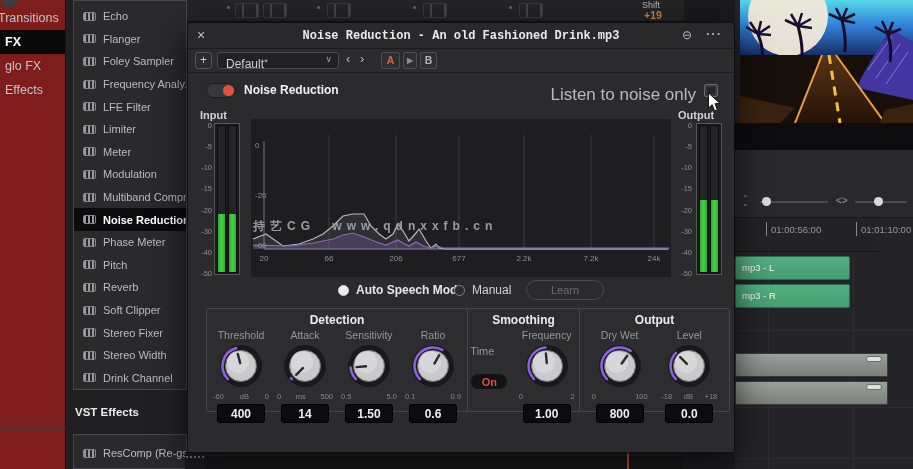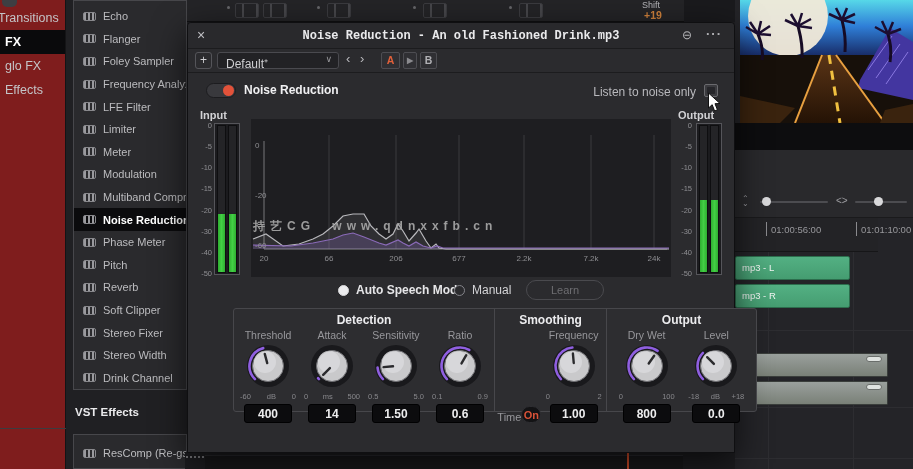--- a/index.html
+++ b/index.html
@@ -77,21 +77,21 @@
   .navarrow{position:absolute;top:2px;font-size:13px;color:#b8b8bc;}
   .abbtn{position:absolute;top:3px;height:17px;border:1px solid #4d4d52;border-radius:2px;background:#2f2f33;
     font-size:10.5px;font-weight:bold;text-align:center;line-height:15px;color:#b0b0b4;}
   #btnA{left:193px;width:19px;color:#e0603a;}
   #btnAB{left:215px;width:14px;color:#8a8a8e;font-size:8px;}
   #btnB{left:232px;width:17px;}
 
   #toggle{position:absolute;left:18px;top:60px;width:30px;height:15px;border-radius:8px;background:#39393d;border:1px solid #1c1c1f;}
   #toggledot{position:absolute;right:1px;top:1px;width:11px;height:11px;border-radius:50%;background:#e2523a;}
   #enlabel{position:absolute;left:56px;top:60px;font-size:12px;font-weight:bold;color:#f0f0f2;}
-  #listenlbl{position:absolute;right:38px;top:62px;font-size:12px;color:#b9b9bd;}
+  #listenlbl{position:absolute;right:38px;top:62px;font-size:17px;color:#b9b9bd;}
   #listencb{position:absolute;right:16px;top:61px;width:14px;height:13px;border:1px solid #6a6a6e;border-radius:2px;background:#3b3b3f;}
   #listencb::after{content:"";position:absolute;left:2px;top:2px;right:2px;bottom:2px;background:#26262a;border-radius:1px;}
 
   .mlabel{position:absolute;font-size:11px;font-weight:bold;color:#d2d2d5;}
   .mscale{position:absolute;width:20px;top:102px;height:148px;}
   .mscale span{position:absolute;right:0;font-size:7.5px;color:#8f8f93;transform:translateY(-50%);}
   .mframe{position:absolute;top:100px;width:26px;height:152px;border:1px solid #55555a;background:#1b1b1e;padding:1px 2px;display:flex;justify-content:space-between;}
   .mbar{position:relative;width:9px;height:100%;background:#242427;border:1px solid #0e0e10;}
   .mfill{position:absolute;left:0;bottom:0;width:100%;background:linear-gradient(90deg,#2fae31,#43cf45 50%,#2fae31);}
 
@@ -100,31 +100,31 @@
   .gylabel{position:absolute;font-size:8px;color:#8d8d91;transform:translate(0,-50%);}
   #watermark{position:absolute;left:2px;top:99px;font-size:12px;font-weight:bold;color:#a3a3a3;letter-spacing:5px;word-spacing:9px;white-space:nowrap;opacity:.95;}
 
   .radio{position:absolute;width:11px;height:11px;border-radius:50%;border:1px solid #84848a;background:#2b2b2e;}
   .radio.sel{background:#ececee;border-color:#d8d8da;}
   .modelabel{position:absolute;font-size:12px;color:#e6e6e8;font-weight:bold;}
   .modelabel.dim{font-weight:normal;color:#d4d4d7;}
   #learnbtn{position:absolute;left:338px;top:257px;width:78px;height:20px;border:1px solid #4a4a4e;border-radius:10px;
     font-size:11px;color:#6e6e72;text-align:center;line-height:18px;}
 
-  #panel{position:absolute;left:18px;top:285px;width:524px;height:104px;border:1px solid #47474b;border-radius:3px;background:#2d2d30;display:flex;margin-left:27px;}
+  #panel{position:absolute;left:18px;top:285px;width:524px;height:104px;border:1px solid #47474b;border-radius:3px;background:#2d2d30;display:flex;}
   .sec{position:relative;padding-top:4px;}
   .sec+.sec{border-left:1px solid #47474b;}
   .sec-title{text-align:center;color:#ececee;font-weight:bold;font-size:12px;height:16px;}
   .sec-body{display:flex;justify-content:space-evenly;}
   .kcol{display:flex;flex-direction:column;align-items:center;width:60px;}
   .klabel{color:#97979b;font-size:10.5px;height:15px;white-space:nowrap;}
   .kscale{display:flex;justify-content:space-between;width:56px;font-size:7.5px;color:#88888c;height:10px;}
   .kval{margin-top:2px;width:48px;height:19px;background:#0c0c0e;border:1px solid #010102;border-radius:3px;
     color:#ededee;font-size:12px;font-weight:bold;text-align:center;line-height:19px;}
-  .timecol{display:flex;flex-direction:row;align-items:flex-end;width:44px;padding-top:16px;}
+  .timecol{display:flex;flex-direction:column;align-items:flex-start;width:44px;padding-top:16px;}
   .time-label{color:#97979b;font-size:11px;}
   .onpill{margin-top:16px;width:38px;height:17px;border-radius:9px;background:#131315;border:1px solid #2e2e32;
     color:#d85238;font-weight:bold;font-size:11px;text-align:center;line-height:16px;}
 
   #cursor{position:absolute;left:707px;top:92px;z-index:50;}
 </style>
 </head>
 <body>
 
 <div id="root">

